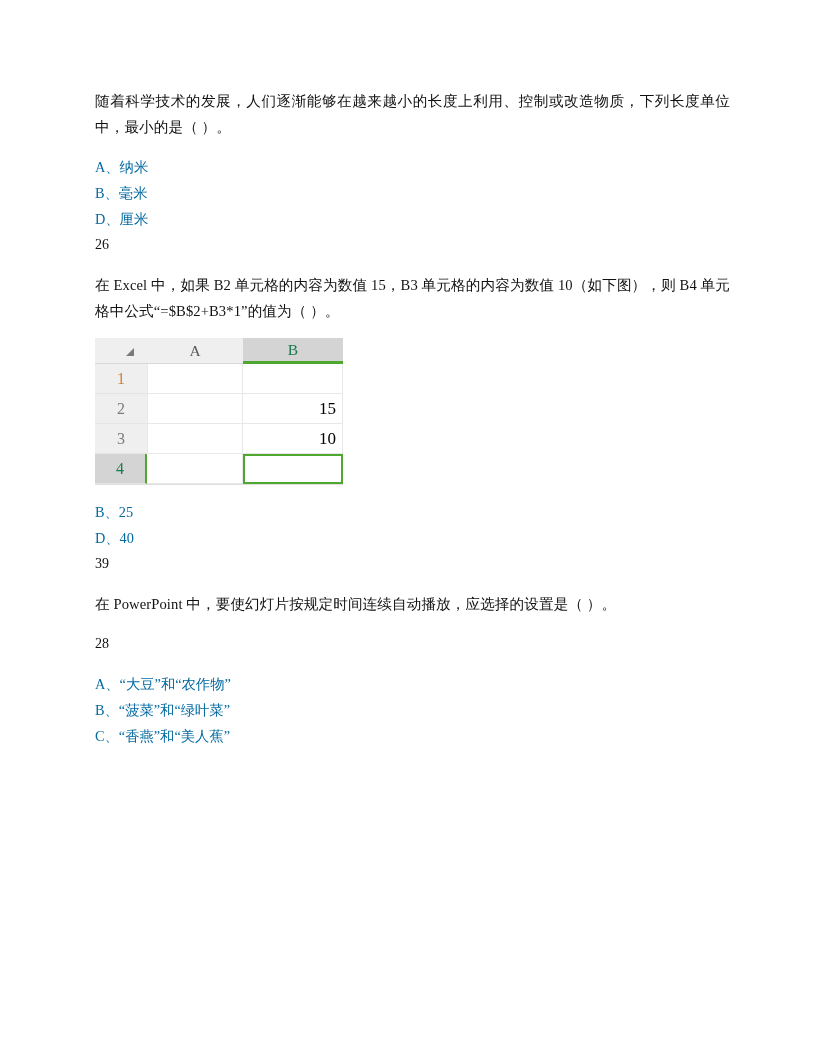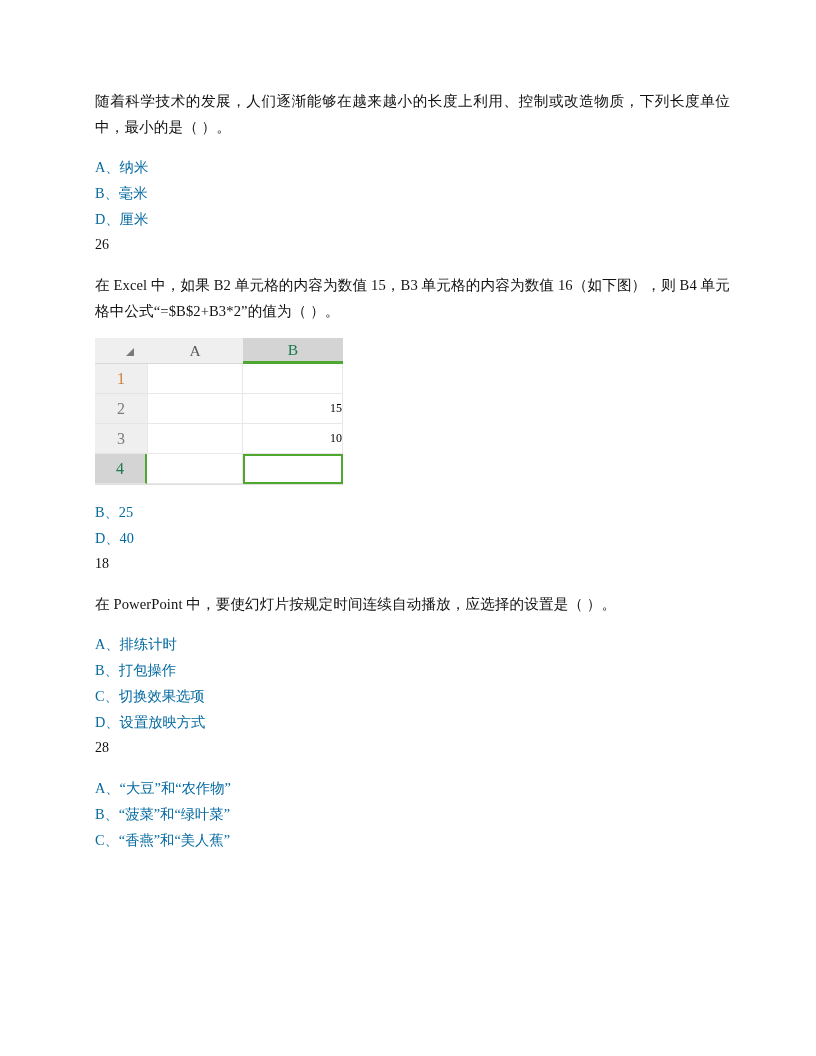--- a/index.html
+++ b/index.html
@@ -101,23 +101,23 @@
     right: 13px;
     bottom: 7px;
     width: 0; height: 0;
     border-left: 8px solid transparent;
     border-bottom: 8px solid #7a7a7a;
   }
   .body-cell {
     border-bottom: 1px solid #e8e8e8;
     border-right: 1px solid #e8e8e8;
     justify-content: flex-end;
-    padding-right: 0;
+    padding-right: 6px;
     color: #000000;
-    font-size: 12px;
+    font-size: 17px;
   }
   .body-cell.first-col { border-left: 1px solid #e8e8e8; }
   .sel-cell {
     border: 2px solid #4ea72e;
     position: relative;
     background: #ffffff;
   }
   .xl-baseline {
     width: 248px;
     height: 1px;
@@ -130,21 +130,21 @@
 <div class="page">
 
   <p class="qtext">随着科学技术的发展，人们逐渐能够在越来越小的长度上利用、控制或改造物质，下列长度单位中，最小的是（  ）。</p>
   <div class="optlist">
     <p class="opt">A、纳米</p>
     <p class="opt">B、毫米</p>
     <p class="opt">D、厘米</p>
   </div>
   <p class="qnum">26</p>
 
-  <p class="qtext">在 Excel 中，如果 B2 单元格的内容为数值 15，B3 单元格的内容为数值 16（如下图），则 B4 单元格中公式“=$B$2+B3*2”的值为（  ）。</p>
+  <p class="qtext">在 Excel 中，如果 B2 单元格的内容为数值 15，B3 单元格的内容为数值 10（如下图），则 B4 单元格中公式“=$B$2+B3*1”的值为（  ）。</p>
 
   <div class="xl-wrap">
     <div class="xl-grid">
 
       <div class="xl-cell corner">
           <span class="tri"></span>
         </div>
       <div class="xl-cell hdr hdr-col">A</div>
       <div class="xl-cell hdr hdr-col hdr-sel">B</div>
 
@@ -165,29 +165,23 @@
       <div class="xl-cell body-cell sel-cell"></div>
 
     </div>
     <div class="xl-baseline"></div>
   </div>
 
   <div class="optlist">
     <p class="opt">B、25</p>
     <p class="opt">D、40</p>
   </div>
-  <p class="qnum">18</p>
+  <p class="qnum">39</p>
 
   <p class="qtext">在 PowerPoint 中，要使幻灯片按规定时间连续自动播放，应选择的设置是（  ）。</p>
-  <div class="optlist">
-    <p class="opt">A、排练计时</p>
-    <p class="opt">B、打包操作</p>
-    <p class="opt">C、切换效果选项</p>
-    <p class="opt">D、设置放映方式</p>
-  </div>
   <p class="qnum">28</p>
 
   <div class="optlist">
     <p class="opt">A、“大豆”和“农作物”</p>
     <p class="opt">B、“菠菜”和“绿叶菜”</p>
     <p class="opt">C、“香燕”和“美人蕉”</p>
   </div>
 
 </div>
 

